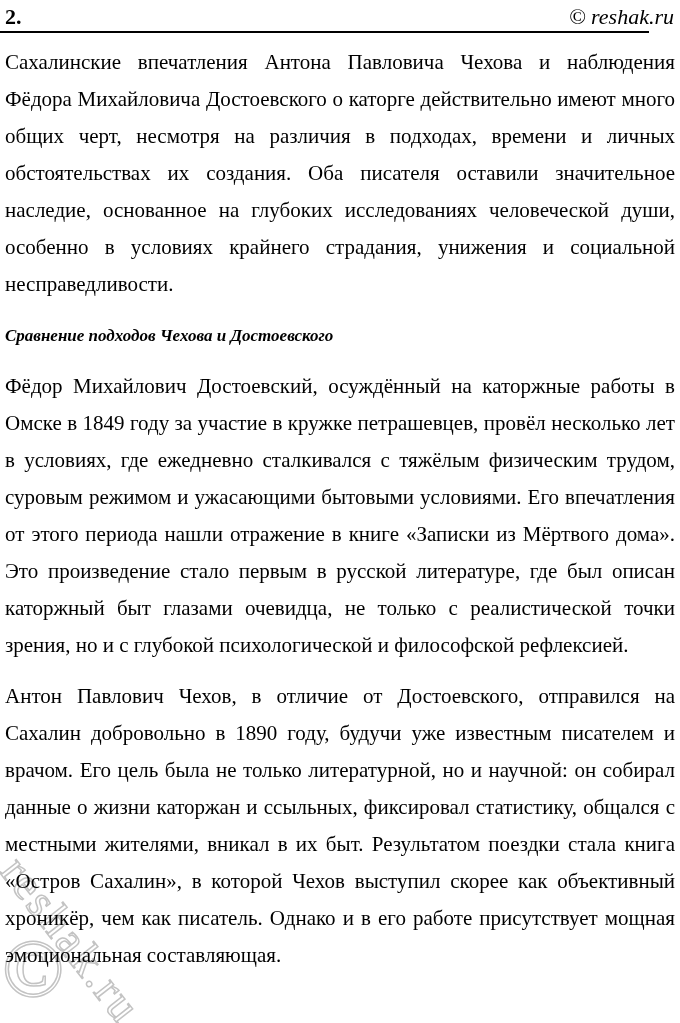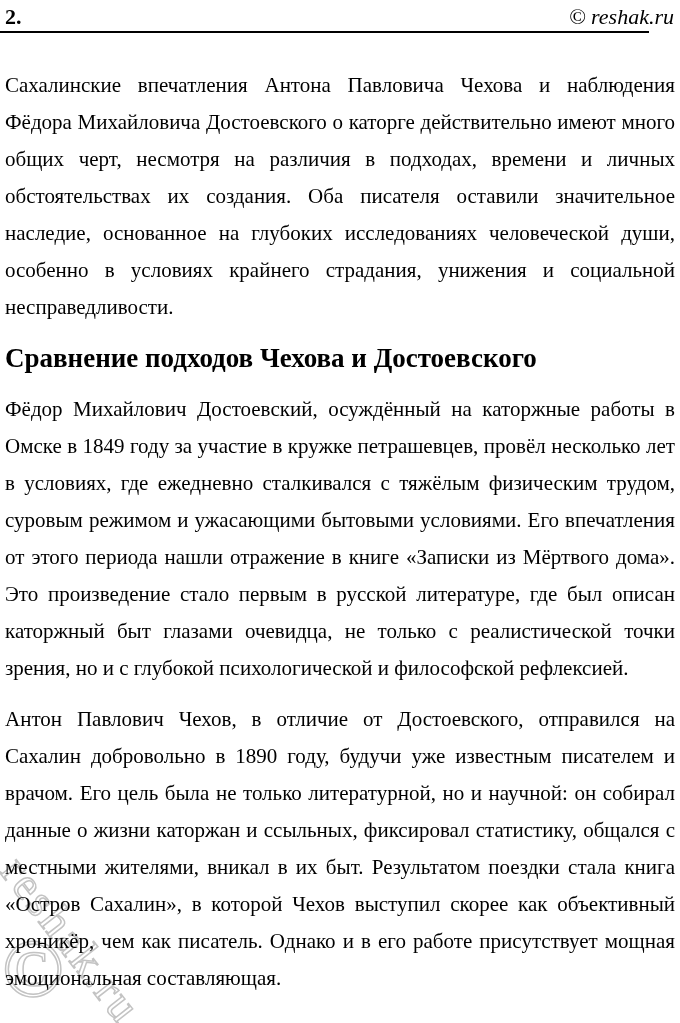--- a/index.html
+++ b/index.html
@@ -33,29 +33,29 @@
     border-top: 2px solid #000000;
     z-index: 2;
   }
   .content {
     position: relative;
     z-index: 1;
     padding: 11px 5px 0 5px;
     font-size: 21px;
     line-height: 37px;
     text-align: justify;
-    margin-top: 23px;
   }
   .content p { margin: 0 0 14px 0; }
   .content h2 {
     margin: 0 0 14px 0;
-    font-size: 27px;
+    font-size: 17px;
     line-height: 37px;
     font-weight: bold;
     text-align: left;
+    font-style: italic;
   }
   .watermark {
     position: absolute;
     z-index: 0;
     font-family: "Liberation Serif", "DejaVu Serif", serif;
     color: transparent;
     -webkit-text-stroke: 1.5px #c3c3c3;
     text-stroke: 1.5px #c3c3c3;
     pointer-events: none;
     user-select: none;

